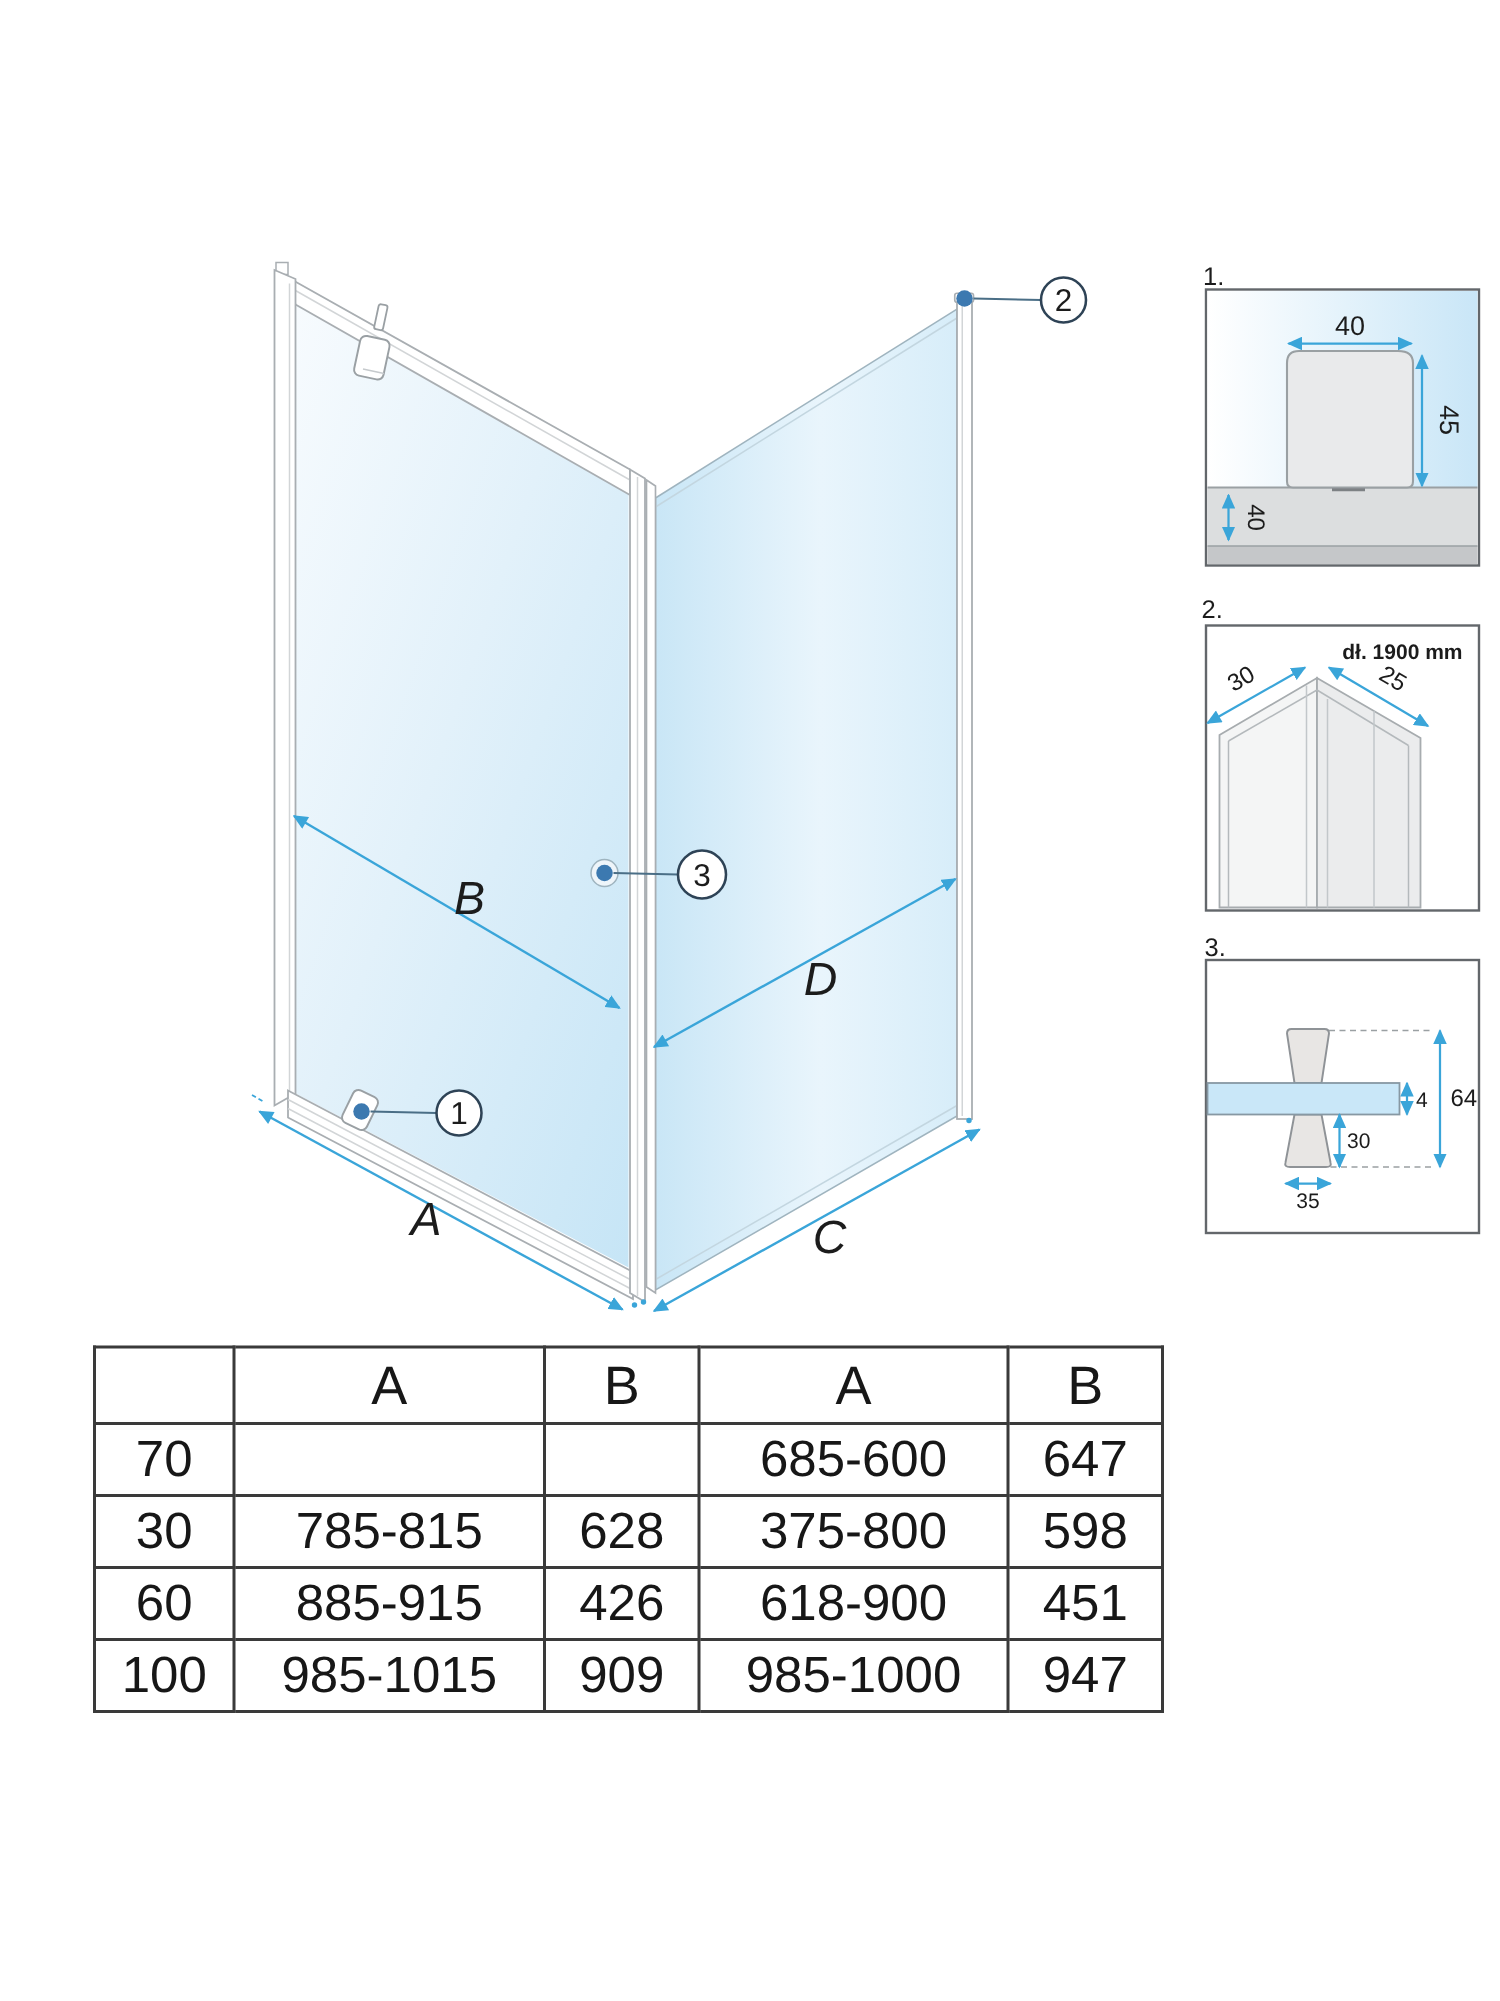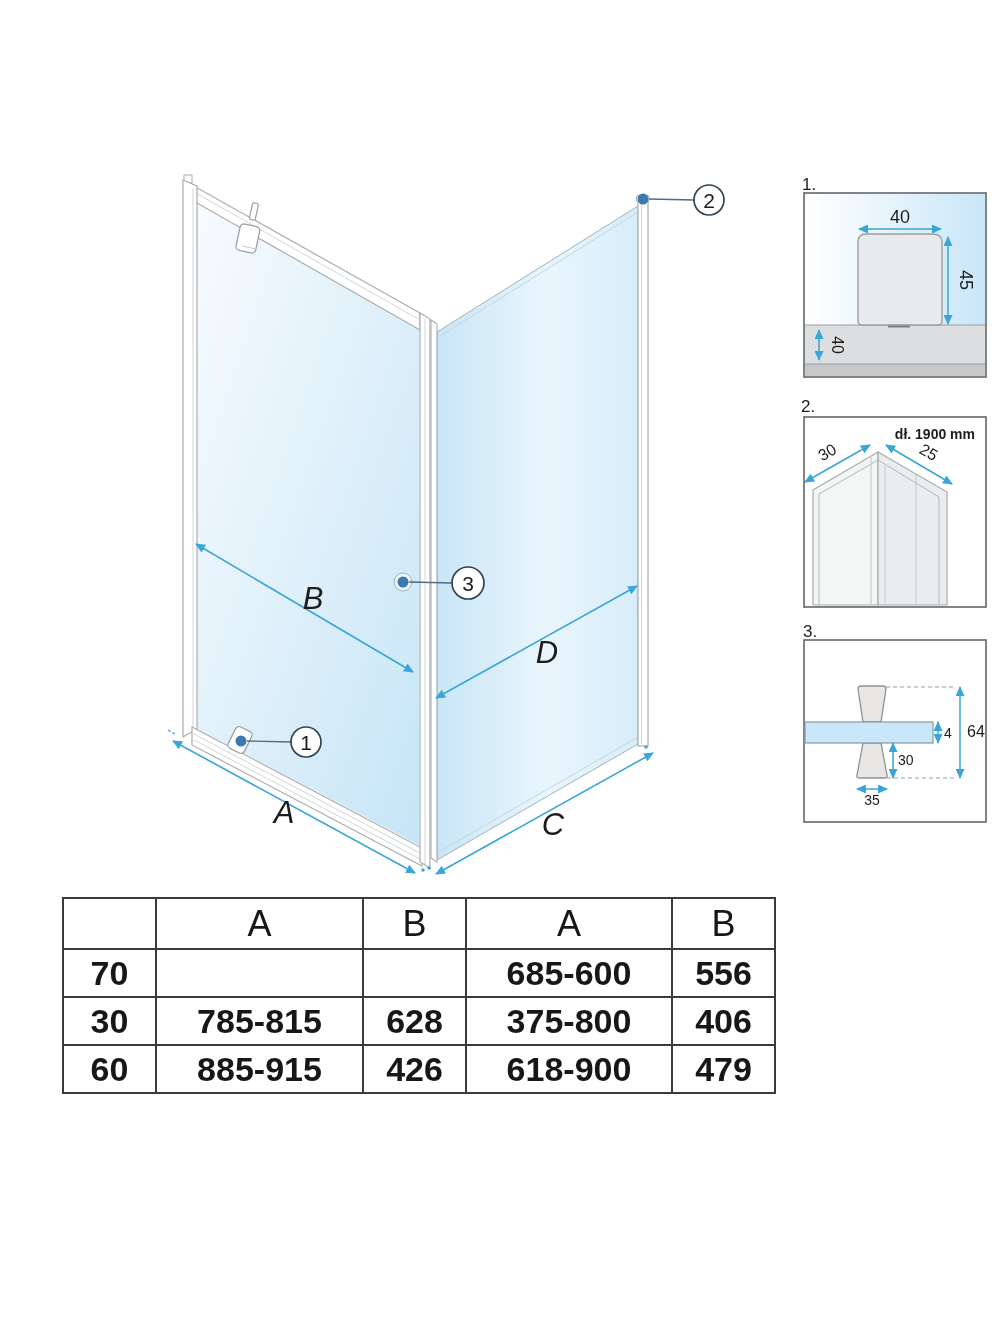--- a/index.html
+++ b/index.html
@@ -18,21 +18,21 @@
   .note-text{font-size:14px;font-weight:700;}
   table.spec{
     position:absolute;left:62px;top:897px;width:712px;
     border-collapse:collapse;table-layout:fixed;
   }
   table.spec th,table.spec td{
     border:2px solid #3a3a3a;text-align:center;vertical-align:middle;
     padding:0;color:#171717;font-weight:400;overflow:hidden;white-space:nowrap;
   }
   table.spec th{font-size:36px;height:49px;}
-  table.spec td{font-size:34px;height:46px;font-weight:bold;}
+  table.spec td{font-size:34px;height:46px;}
 </style>
 </head>
 <body>
 
 <div class="canvas">
 
 <svg width="1000" height="890" viewBox="0 0 1000 890">
   <defs>
     <linearGradient id="gL" x1="0" y1="0" x2="1" y2="1">
       <stop offset="0" stop-color="#f7fbfe"></stop>
@@ -210,32 +210,39 @@
     <th>A</th>
     <th>B</th>
     <th>A</th>
     <th>B</th>
   </tr>
   <tr>
     <td>70</td>
     <td></td>
     <td></td>
     <td>685-600</td>
-    <td>556</td>
+    <td>647</td>
   </tr>
   <tr>
     <td>30</td>
     <td>785-815</td>
     <td>628</td>
     <td>375-800</td>
-    <td>406</td>
+    <td>598</td>
   </tr>
   <tr>
     <td>60</td>
     <td>885-915</td>
     <td>426</td>
     <td>618-900</td>
-    <td>479</td>
+    <td>451</td>
+  </tr>
+  <tr>
+    <td>100</td>
+    <td>985-1015</td>
+    <td>909</td>
+    <td>985-1000</td>
+    <td>947</td>
   </tr>
 </tbody>
     </table>
 
 </div>
 
 </body></html>

